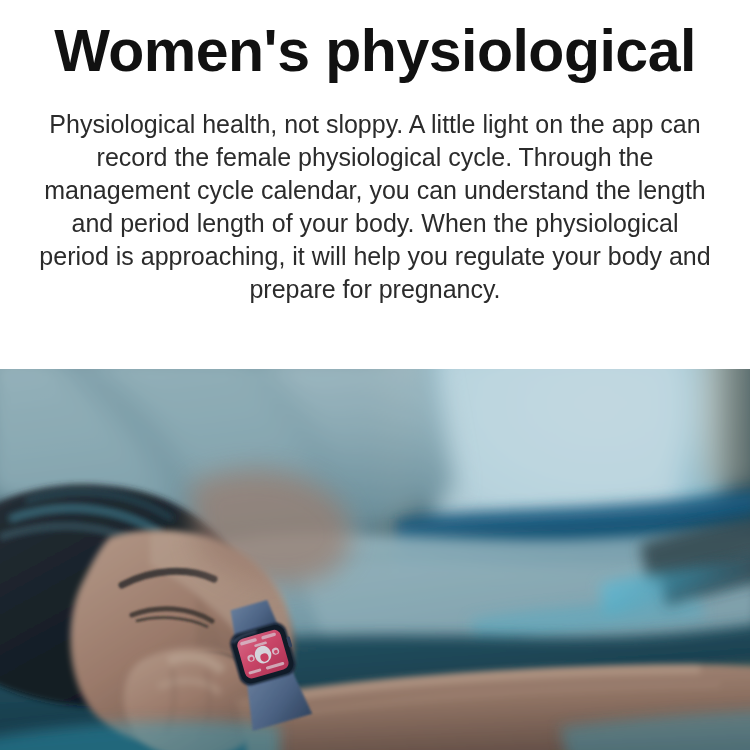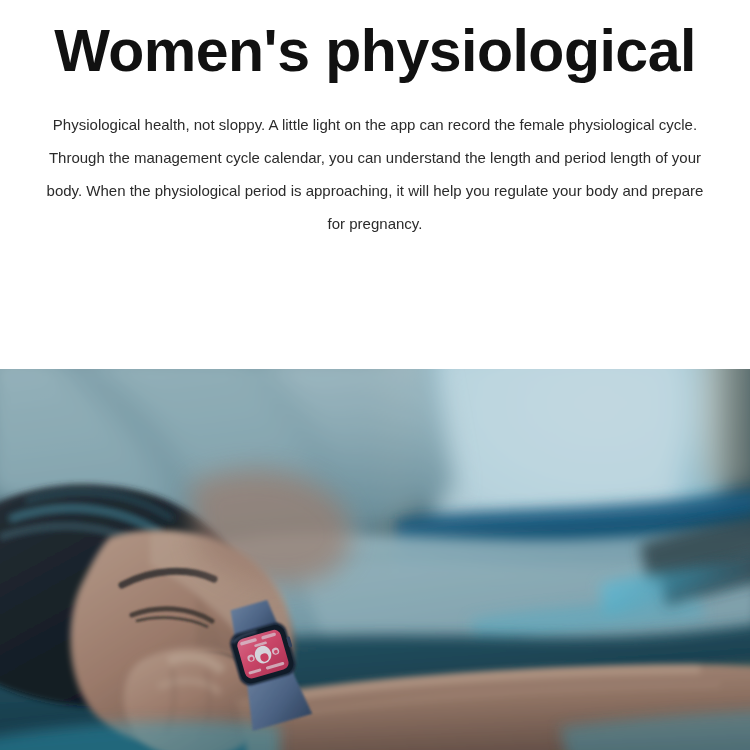--- a/index.html
+++ b/index.html
@@ -27,21 +27,21 @@
     letter-spacing:-0.5px;
     color:#111111;
     -webkit-font-smoothing:antialiased;
   }
   .headline .hl-line{display:block;}
   .body-copy{
     margin:24px 22px 0 22px;
     text-align:center;
     font-family:"Liberation Sans",sans-serif;
     font-weight:normal;
-    font-size:15px;
+    font-size:25px;
     line-height:33px;
     color:#2b2b2b;
   }
 
   
   .photo{
     position:absolute;left:0;top:369px;width:750px;height:381px;
     overflow:hidden;
     background:#21424c;
   }

